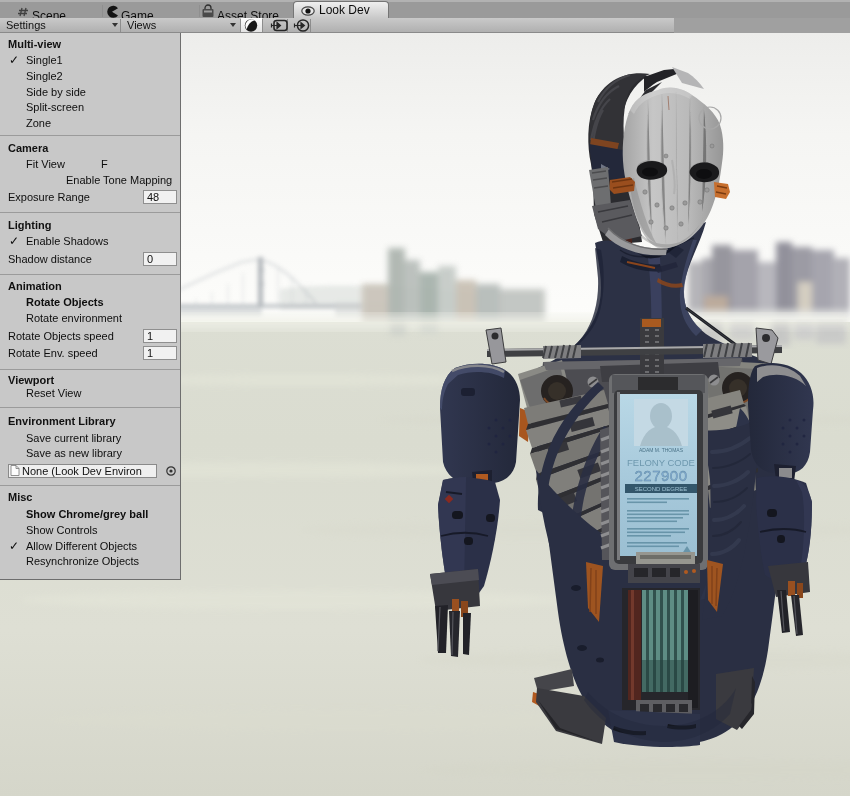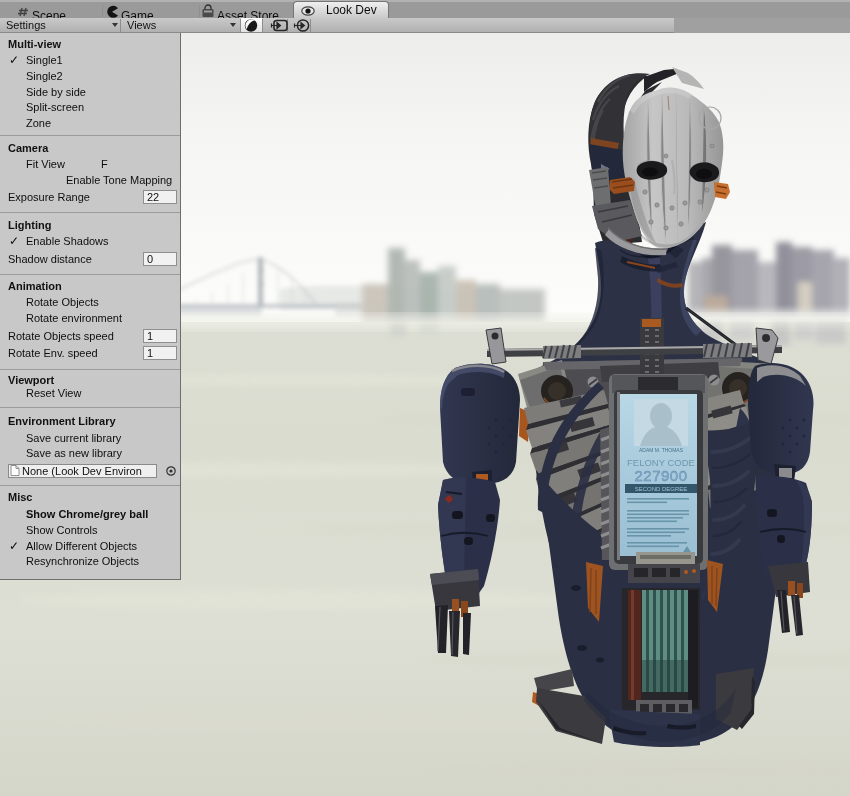--- a/index.html
+++ b/index.html
@@ -496,21 +496,21 @@
         <rect x="202.5" y="6" width="11" height="8" rx="1" fill="#4a4a4a"></rect>
         <rect x="204" y="7.5" width="8" height="2" fill="#9e9e9e"></rect>
       </g>
     </svg>
     <div class="tabsep" style="position:absolute;left:102px;top:3px;width:1px;height:12px;background:#8f8f8f;"></div>
     <div class="tabsep" style="position:absolute;left:199px;top:3px;width:1px;height:12px;background:#8f8f8f;"></div>
     <div class="tab" style="left:32px;">Scene</div>
     <div class="tab" style="left:121px;">Game</div>
     <div class="tab" style="left:217px;">Asset Store</div>
   </div>
-  <div id="tab-lookdev" style="left:293px; width:96px; padding-left:32px;">Look Dev
+  <div id="tab-lookdev" style="left:293px; width:96px; padding-left:25px;">Look Dev
     <svg width="16" height="12" style="position:absolute;left:6px;top:3px;">
       <ellipse cx="8" cy="6" rx="6.2" ry="4.1" fill="#e8e8e8" stroke="#444" stroke-width="1.2"></ellipse>
       <circle cx="8" cy="6" r="2.6" fill="#111"></circle>
     </svg>
   </div>
 
   <div id="toolbar">
     <div class="ddl" style="left:0; width:120px;">Settings</div>
     <div class="arr" style="left:112px;"></div>
     <div class="ddl" style="left:121px; width:118px;">Views</div>
@@ -542,32 +542,32 @@
     <div class="itm" style="top:51px;">Side by side</div>
     <div class="itm" style="top:66px;">Split-screen</div>
     <div class="itm" style="top:82px;">Zone</div>
     <div class="sep" style="top:102px;"></div>
 
     <div class="hdr" style="top:107px;">Camera</div>
     <div class="itm" style="top:123px;">Fit View</div>
     <div class="itm" style="left:101px; top:123px;">F</div>
     <div class="itm" style="top:139px;padding-left:40px;">Enable Tone Mapping</div>
     <div class="lbl" style="top:156px;">Exposure Range</div>
-    <div class="box" style="top:157px;">22</div>
+    <div class="box" style="top:157px;">48</div>
     <div class="sep" style="top:179px;"></div>
 
     <div class="hdr" style="top:184px;">Lighting</div>
     <div class="chk" style="top:200px;">✓</div>
     <div class="itm" style="top:200px;">Enable Shadows</div>
     <div class="lbl" style="top:218px;">Shadow distance</div>
     <div class="box" style="top:219px;">0</div>
     <div class="sep" style="top:241px;"></div>
 
     <div class="hdr" style="top:245px;">Animation</div>
-    <div class="itm" style="top:261px;">Rotate Objects</div>
+    <div class="itm" style="top:261px;font-weight:bold;">Rotate Objects</div>
     <div class="itm" style="top:277px;">Rotate environment</div>
     <div class="lbl" style="top:295px;">Rotate Objects speed</div>
     <div class="box" style="top:296px;">1</div>
     <div class="lbl" style="top:312px;">Rotate Env. speed</div>
     <div class="box" style="top:313px;">1</div>
     <div class="sep" style="top:336px;"></div>
 
     <div class="hdr" style="top:339px;">Viewport</div>
     <div class="itm" style="top:352px;">Reset View</div>
     <div class="sep" style="top:374px;"></div>

